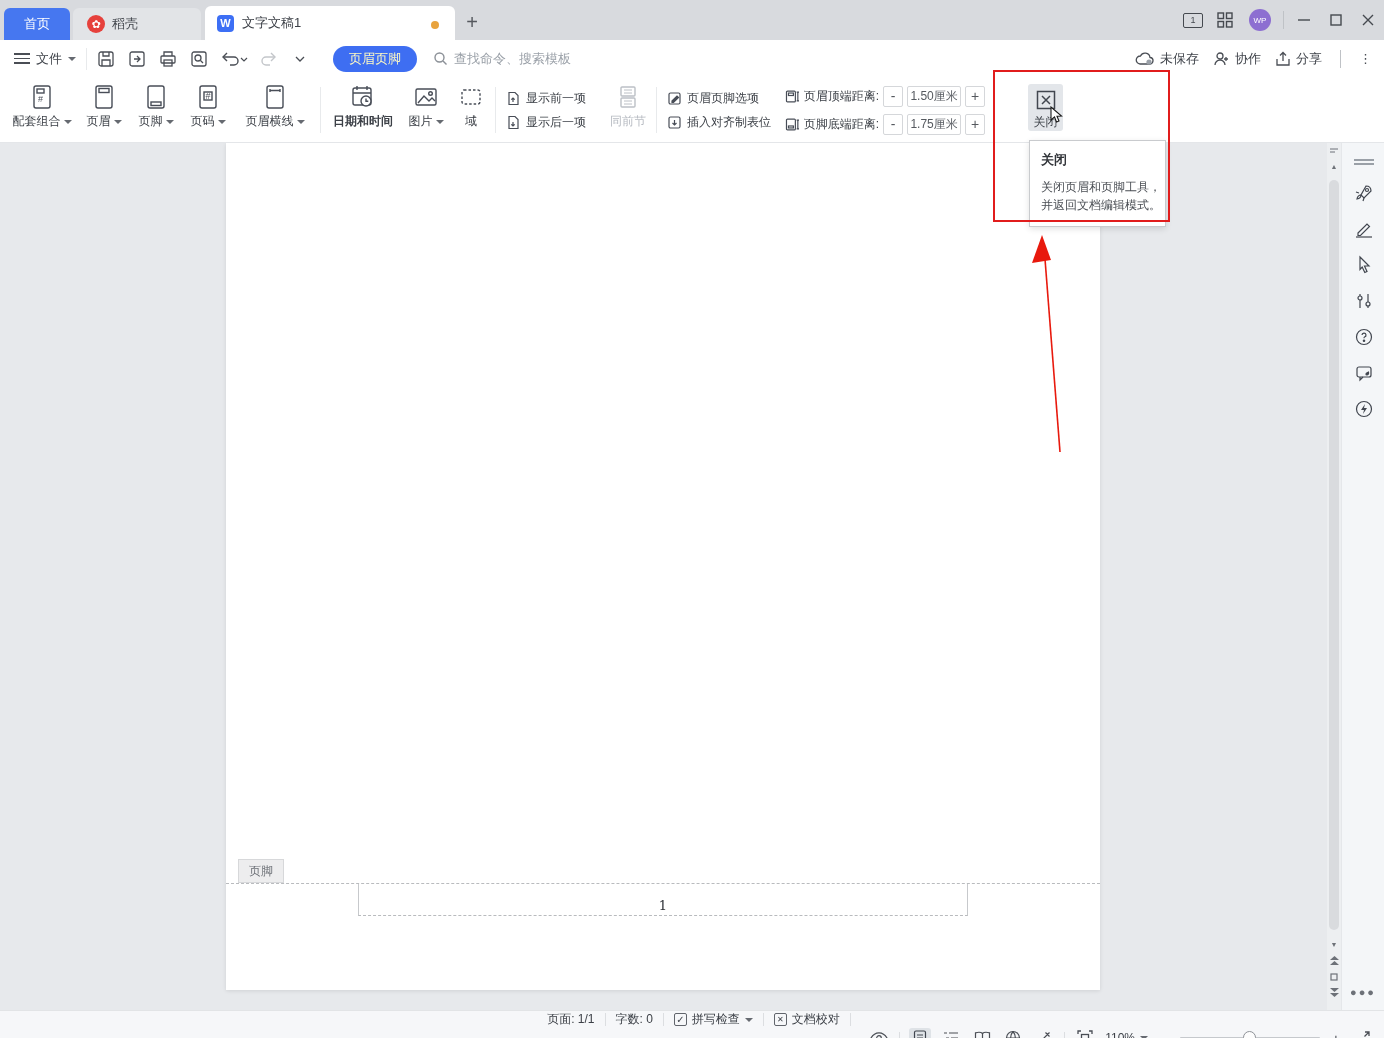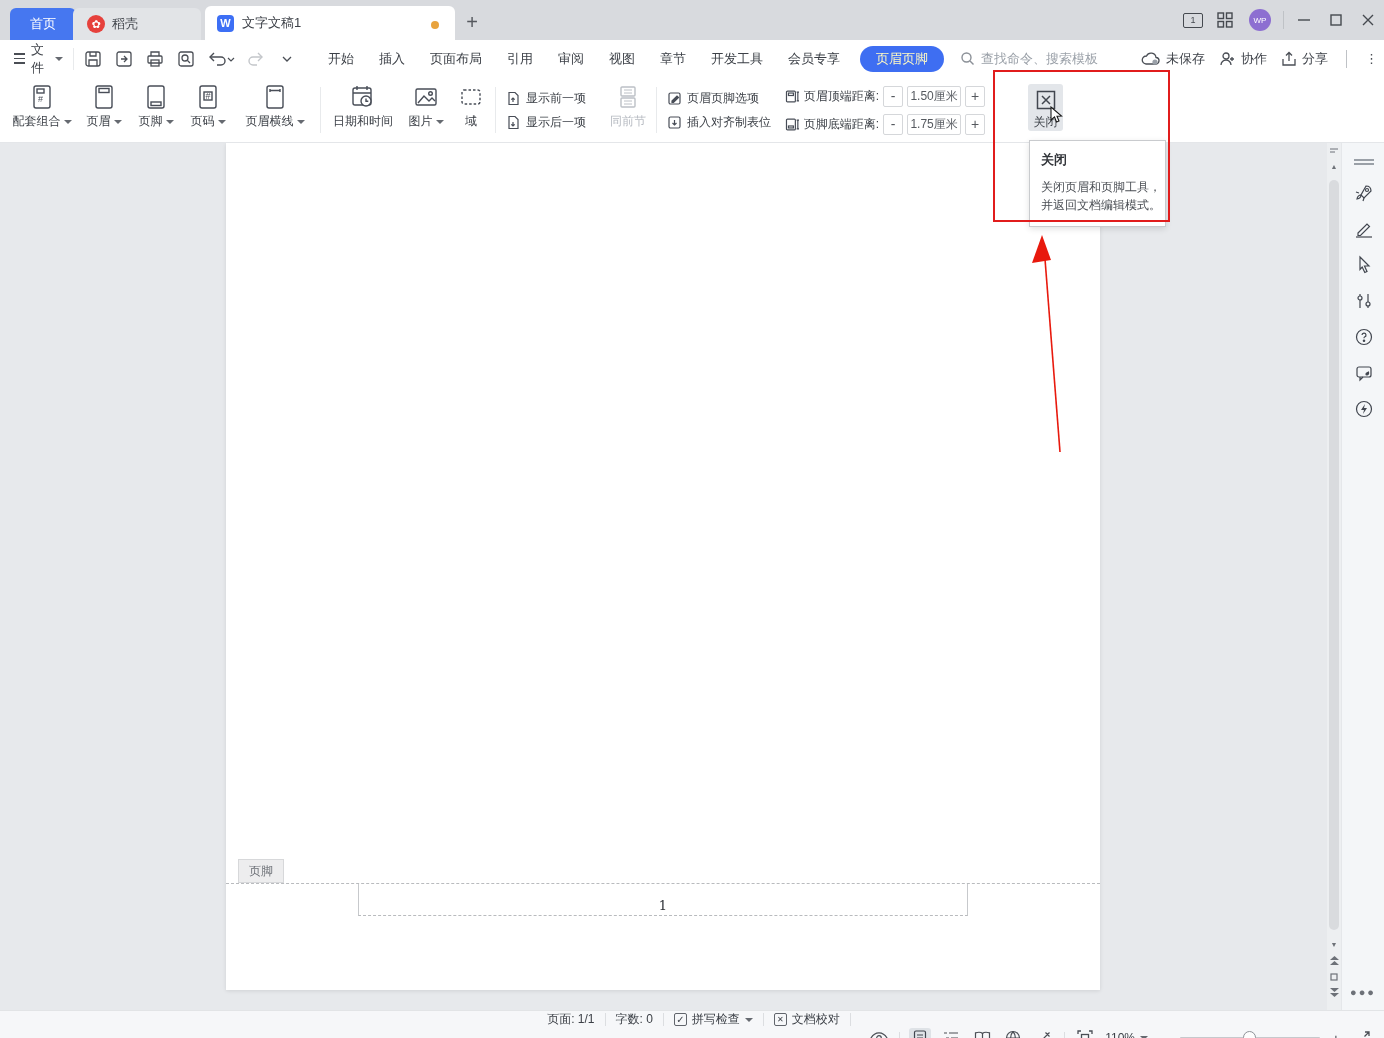--- a/index.html
+++ b/index.html
@@ -2,21 +2,21 @@
 <html><head>
 <meta charset="utf-8">
 <style>
   * { margin:0; padding:0; box-sizing:border-box; }
   html,body { width:1384px; height:1038px; overflow:hidden; }
   body { position:relative; font-family:"Liberation Sans","DejaVu Sans",sans-serif; font-size:13px; color:#3b3f46; background:#fff; }
   svg { display:block; }
 
   
   .tabbar { position:absolute; left:0; top:0; width:1384px; height:40px; background:#d8dade; }
-  .tab-home { position:absolute; left:10px; top:8px; width:66px; height:32px; background:#4677f0; color:#fff; border-radius:6px 6px 0 0; display:flex; align-items:center; justify-content:center; font-size:13px; }
+  .tab-home { position:absolute; left:4px; top:8px; width:66px; height:32px; background:#4677f0; color:#fff; border-radius:6px 6px 0 0; display:flex; align-items:center; justify-content:center; font-size:13px; }
   .tab-docer { position:absolute; left:73px; top:8px; width:128px; height:32px; background:#e2e4e7; border-radius:6px 6px 0 0; display:flex; align-items:center; gap:7px; padding-left:14px; color:#41454c; }
   .docer-logo { width:18px; height:18px; border-radius:50%; background:#e6413c; color:#fff; font-size:11px; display:flex; align-items:center; justify-content:center; }
   .tab-doc { position:absolute; left:205px; top:6px; width:250px; height:34px; background:#fff; border-radius:6px 6px 0 0; display:flex; align-items:center; gap:8px; padding:0 12px; }
   .wps-logo { width:17px; height:17px; border-radius:4px; background:#3d6ff5; color:#fff; font-size:11px; font-weight:bold; display:flex; align-items:center; justify-content:center; }
   .dirty-dot { position:absolute; right:16px; top:15px; width:8px; height:8px; border-radius:50%; background:#e8a33d; }
   .tab-plus { position:absolute; left:460px; top:10px; width:24px; height:24px; display:flex; align-items:center; justify-content:center; color:#55585e; }
   .winctl { position:absolute; right:0; top:0; height:40px; display:flex; align-items:center; }
   .winbtn { width:32px; height:40px; display:flex; align-items:center; justify-content:center; color:#45494f; }
   .avatar { width:22px; height:22px; border-radius:50%; background:#8d6fd1; color:#fff; font-size:8px; display:flex; align-items:center; justify-content:center; margin:0 8px; }
   .vdiv { width:1px; height:18px; background:#bfc2c6; margin:0 4px; }
@@ -190,31 +190,20 @@
           <path d="M14 7 H6 a4 4 0 0 0 0 8 h4"></path>
           <path d="M11 3 l4 4 -4 4"></path>
         </svg>
       </span>
     <span class="ic">
         <svg width="12" height="12" viewBox="0 0 12 12" fill="none" stroke="#4a4e55" stroke-width="1.3">
           <path d="M2 4 l4 4 4-4"></path>
         </svg>
       </span>
   </div>
-  <div class="menu-tabs">
-    <span class="mtab">开始</span>
-    <span class="mtab">插入</span>
-    <span class="mtab">页面布局</span>
-    <span class="mtab">引用</span>
-    <span class="mtab">审阅</span>
-    <span class="mtab">视图</span>
-    <span class="mtab">章节</span>
-    <span class="mtab">开发工具</span>
-    <span class="mtab">会员专享</span>
-  </div>
   <span class="pill">页眉页脚</span>
   <div class="searchbox">
     <svg width="15" height="15" viewBox="0 0 15 15" fill="none" stroke="#8b9097" stroke-width="1.4">
         <circle cx="6.5" cy="6.5" r="4.5"></circle>
         <path d="M10 10 l3.5 3.5"></path>
       </svg>
     <input placeholder="查找命令、搜索模板" style="">
   </div>
   <div class="menu-right">
     <span class="mr-item">
@@ -293,21 +282,21 @@
       <svg width="26" height="26" viewBox="0 0 26 26" fill="none" stroke="#484d57" stroke-width="1.4">
           <rect x="5" y="2" width="16" height="22" rx="2"></rect>
           <path d="M8 6.5 h10 M8 5 v3 M18 5 v3"></path>
         </svg>
       <span class="lbl">
           <span>页眉横线</span>
           <span class="caret"></span>
         </span>
     </div>
     <div class="rsep"></div>
-    <div class="rbig" style="width:76px;">
+    <div class="rbig" style="width:76px;font-weight:bold;">
       <svg width="26" height="26" viewBox="0 0 26 26" fill="none" stroke="#484d57" stroke-width="1.4">
           <rect x="3" y="4" width="18" height="17" rx="2"></rect>
           <path d="M3 9 h18 M7 2 v4 M17 2 v4"></path>
           <circle cx="16" cy="17" r="5" fill="#fff"></circle>
           <path d="M16 14.5 v2.8 h2.3"></path>
         </svg>
       <span class="lbl">
           <span>日期和时间</span>
         </span>
     </div>

